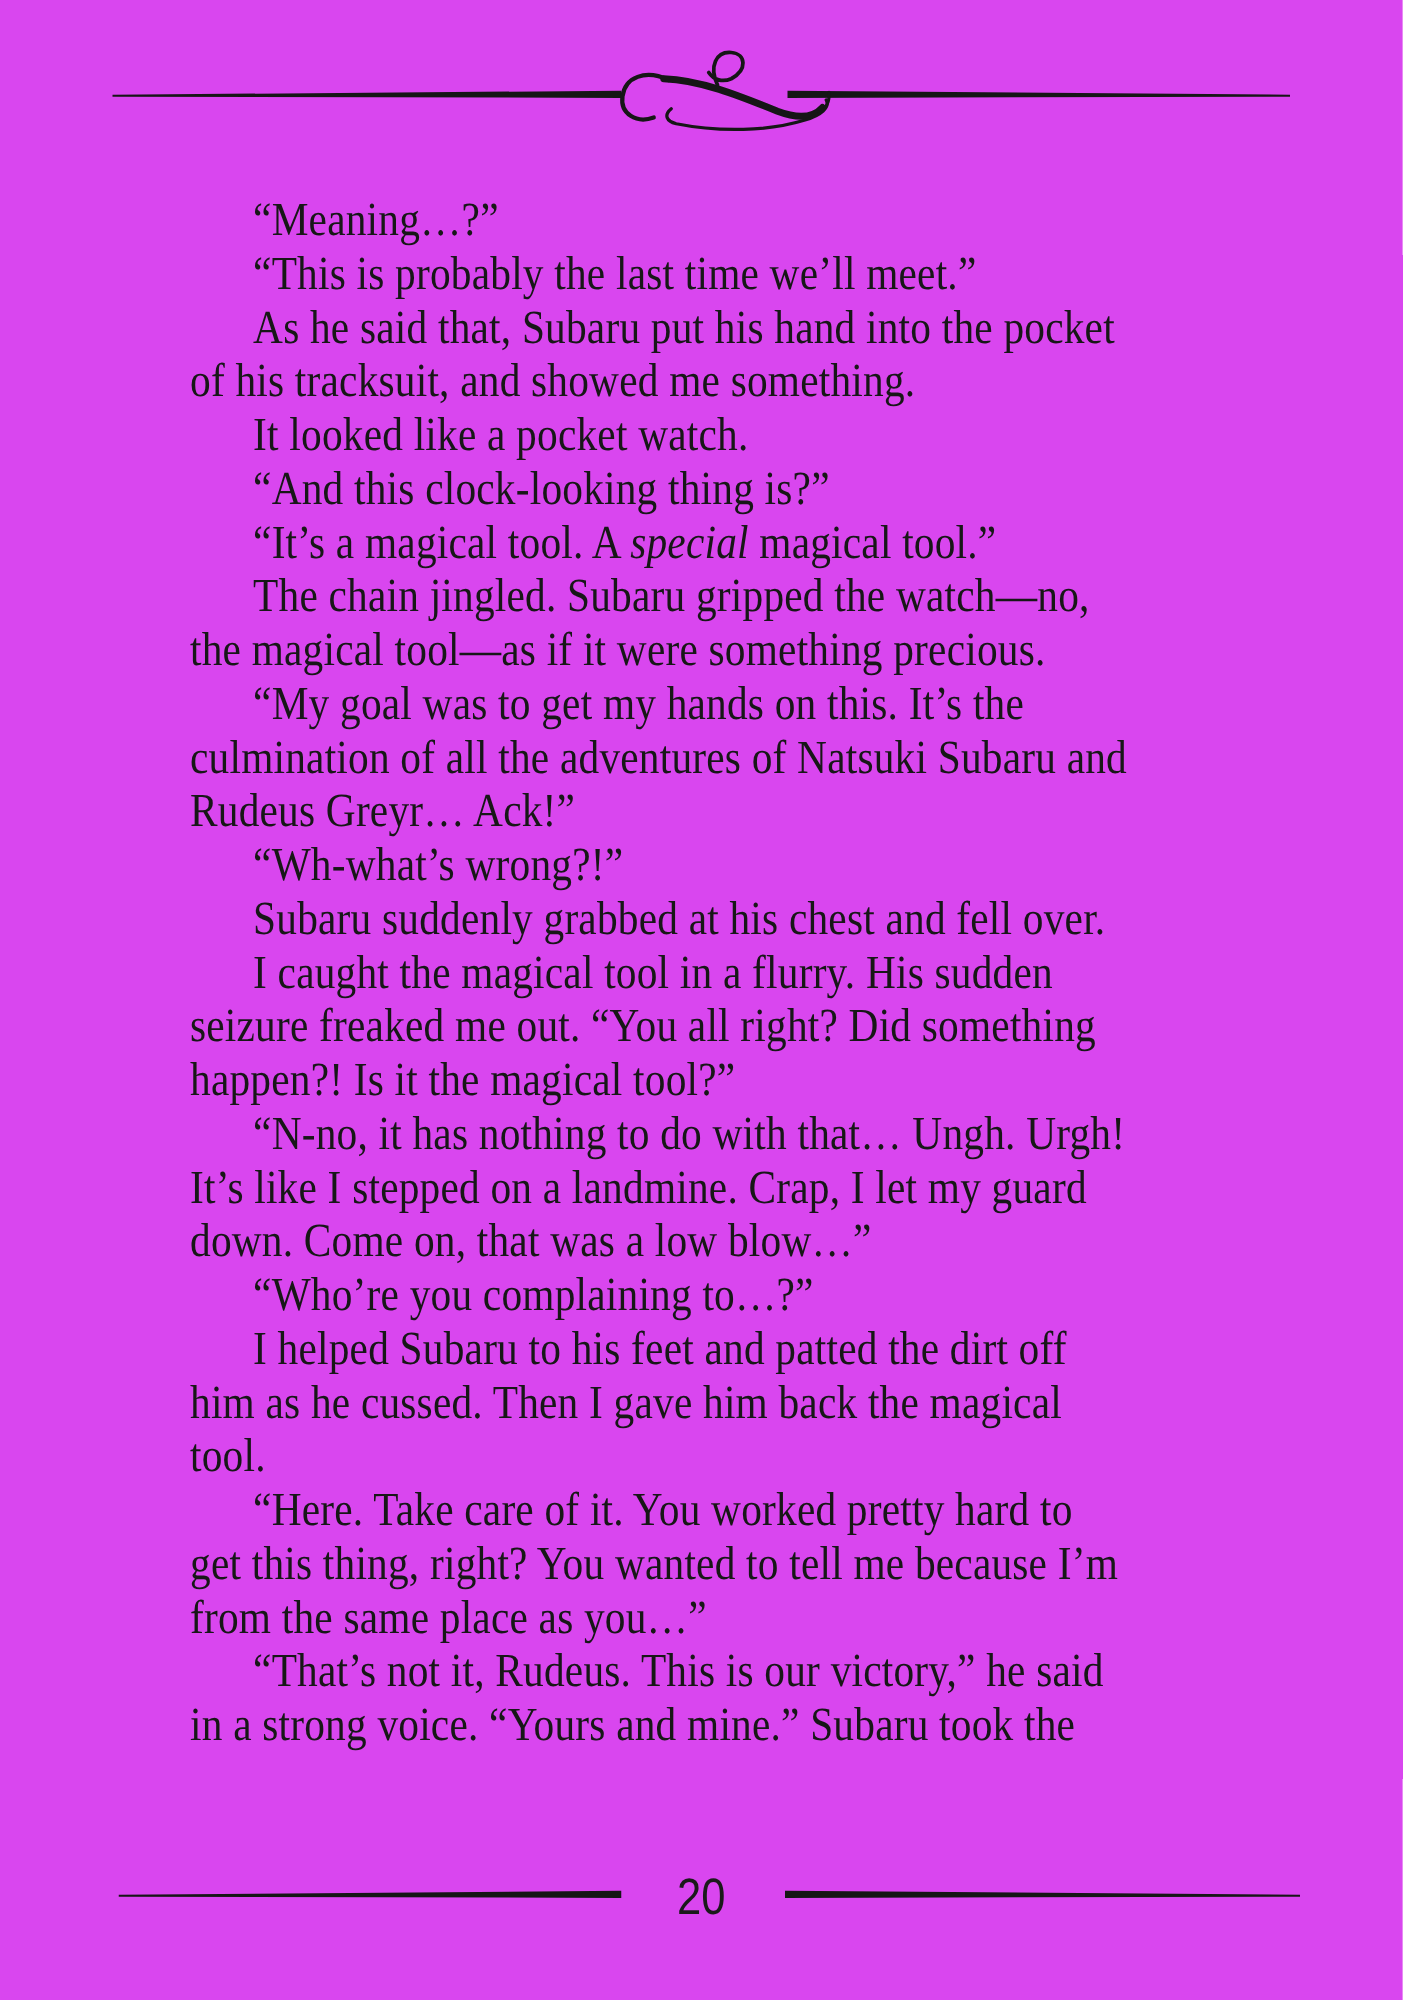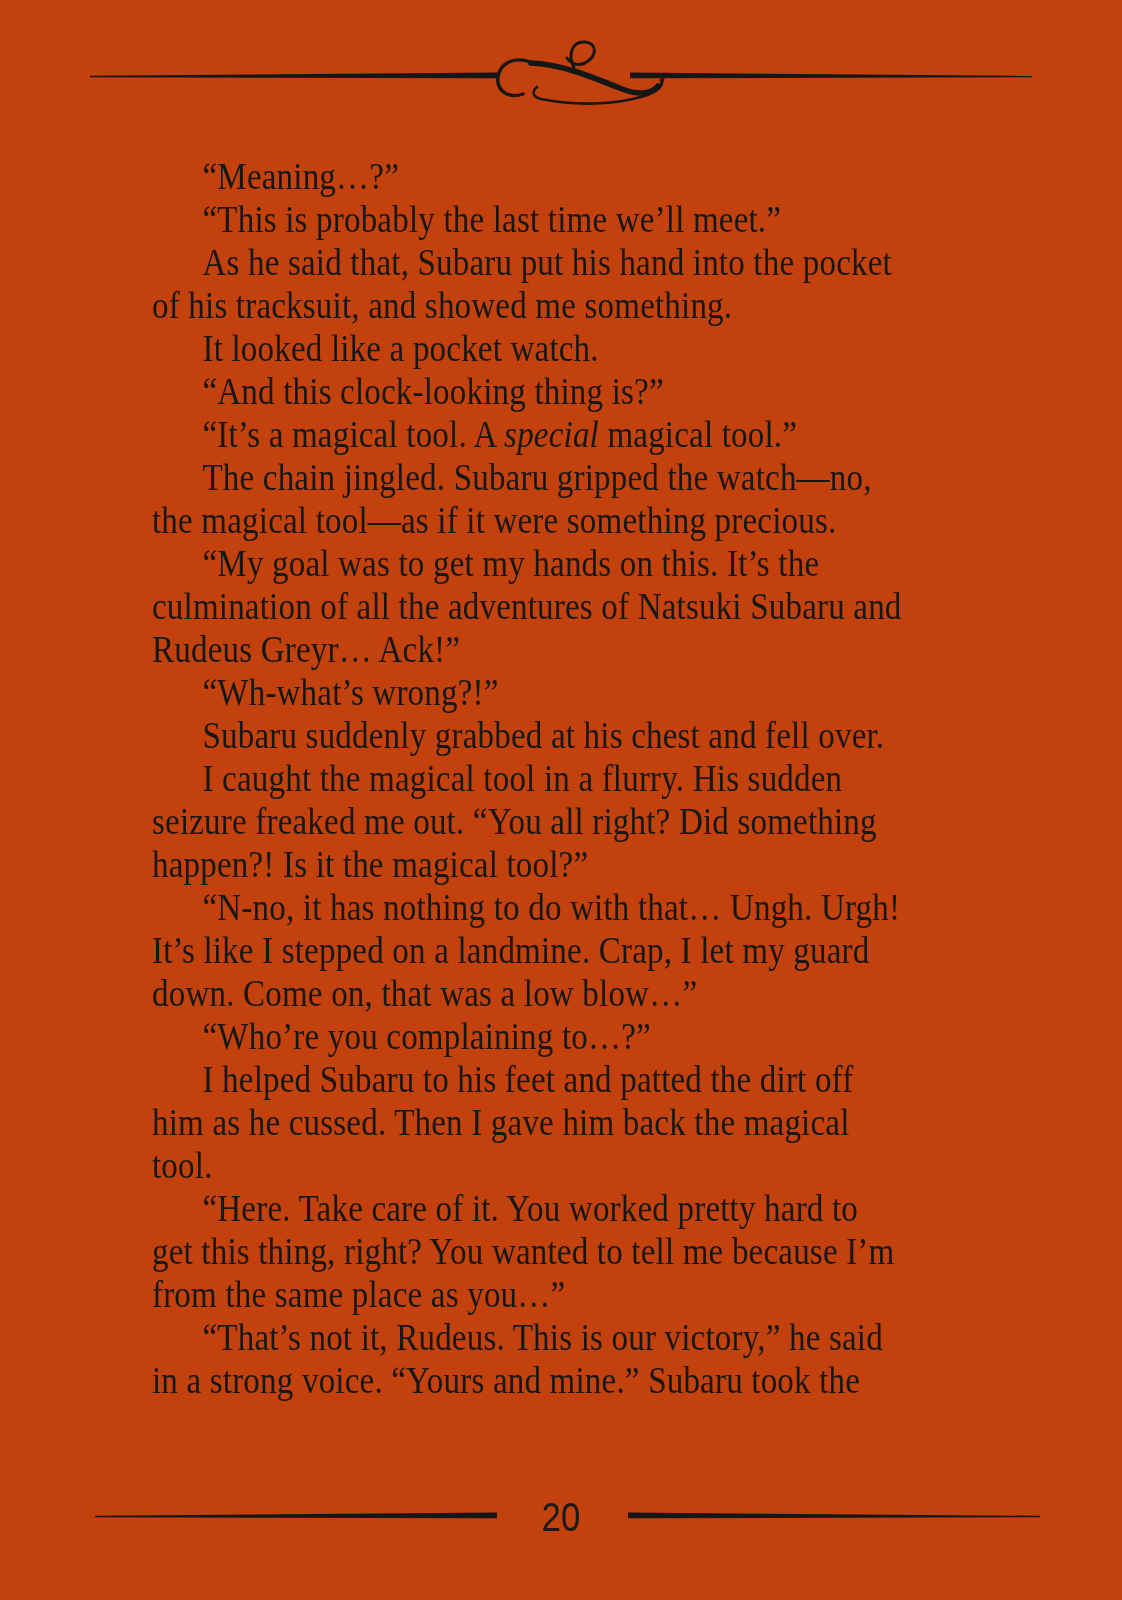--- a/index.html
+++ b/index.html
@@ -3,21 +3,21 @@
 <meta charset="utf-8">
 <style>
   html, body { margin: 0; padding: 0; }
   body {
     width: 1122px; height: 1600px;
     background: #ffffff;
     position: relative;
     overflow: hidden;
     font-family: "Liberation Serif", serif;
   }
-  .page { position: absolute; inset: 0; background: #c2410c; }
+  .page { position: absolute; inset: 0; background: #d946ef; }
 
   
   .top-divider { position: absolute; left: 0; top: 0; width: 1122px; height: 130px; }
   .bottom-divider { position: absolute; left: 0; top: 1490px; width: 1122px; height: 60px; }
 
   
   .text-block {
     position: absolute;
     left: 152px; top: 155px;
     width: 964px;

